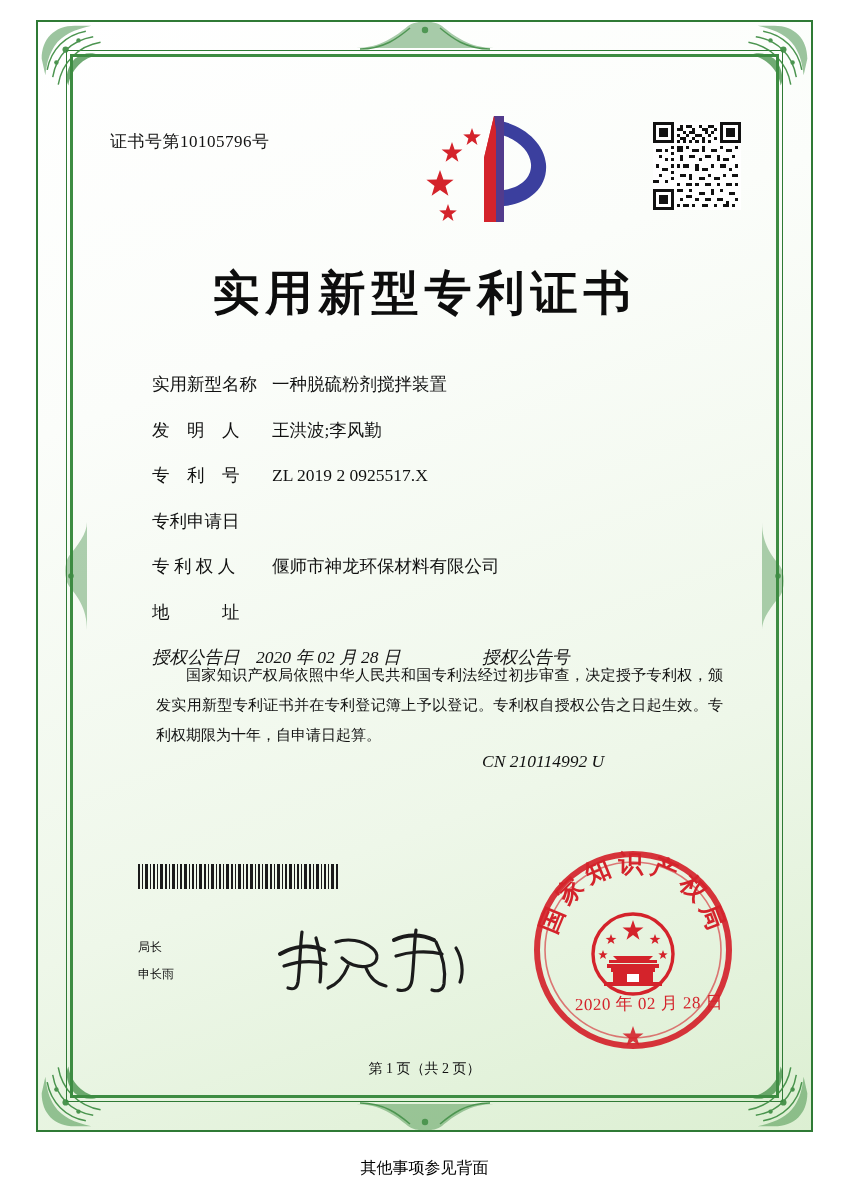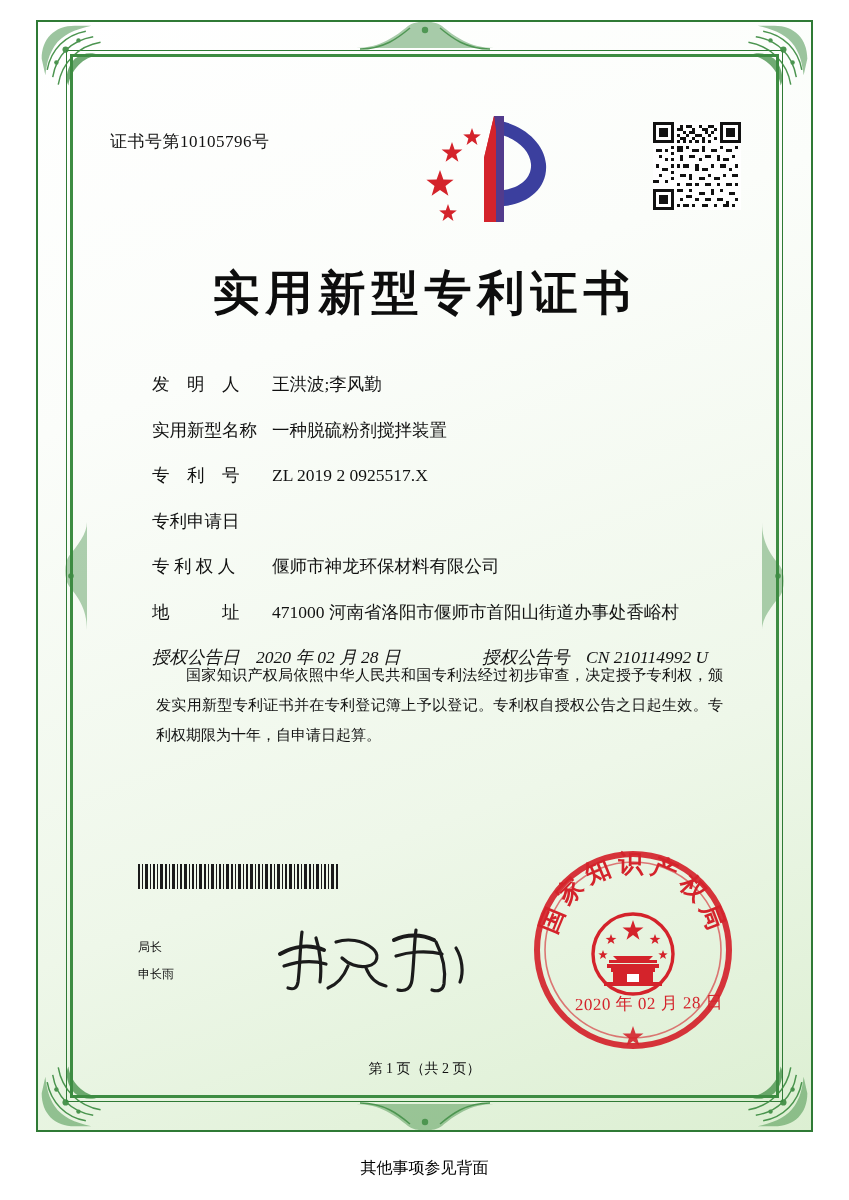--- a/index.html
+++ b/index.html
@@ -142,21 +142,21 @@
     letter-spacing: 0px;
     white-space: nowrap;
   }
   .field-value {
     flex: 1 1 auto;
     white-space: nowrap;
   }
   .field-row.pair { margin-bottom: 20px; font-style: italic; }
   .pair-left { display: flex; align-items: baseline; width: 330px; }
   .pair-left .field-label { width: 104px; flex: 0 0 104px; }
-  .pair-right { display: flex; align-items: baseline; }
+  .pair-right { display: flex; align-items: baseline; flex-direction: column; }
   .pair-right .field-label { width: 104px; flex: 0 0 104px; }
 
   
   .paras {
     position: absolute;
     left: 76px;
     right: 46px;
     top: 596px;
     font-size: 15px;
     line-height: 30px;
@@ -465,46 +465,45 @@
           <rect x="26" y="27" width="1" height="1"></rect>
         </g>
       </svg>
     </div>
 
     <div id="doc-title">实用新型专利证书</div>
 
     <div class="fields">
 
       <div class="field-row">
+        <span class="field-label">实用新型名称</span>
+        <span class="field-value">一种脱硫粉剂搅拌装置</span>
+      </div>
+
+      <div class="field-row">
         <span class="field-label">发　明　人</span>
         <span class="field-value">王洪波;李风勤</span>
-      </div>
-
-      <div class="field-row">
-        <span class="field-label">实用新型名称</span>
-        <span class="field-value">一种脱硫粉剂搅拌装置</span>
       </div>
 
       <div class="field-row">
         <span class="field-label">专　利　号</span>
         <span class="field-value">ZL 2019 2 0925517.X</span>
       </div>
 
       <div class="field-row">
         <span class="field-label">专利申请日</span>
       </div>
 
       <div class="field-row">
         <span class="field-label">专 利 权 人</span>
         <span class="field-value">偃师市神龙环保材料有限公司</span>
       </div>
 
       <div class="field-row">
         <span class="field-label">地　　　址</span>
-        <span class="field-value">471000 河南省洛阳市偃师市首阳山街道办事处香峪村</span>
       </div>
 
       <div class="field-row pair">
         <span class="pair-left">
           <span class="field-label">授权公告日</span>
           <span class="field-value">2020 年 02 月 28 日</span>
         </span>
         <span class="pair-right">
           <span class="field-label">授权公告号</span>
           <span class="field-value">CN 210114992 U</span>

